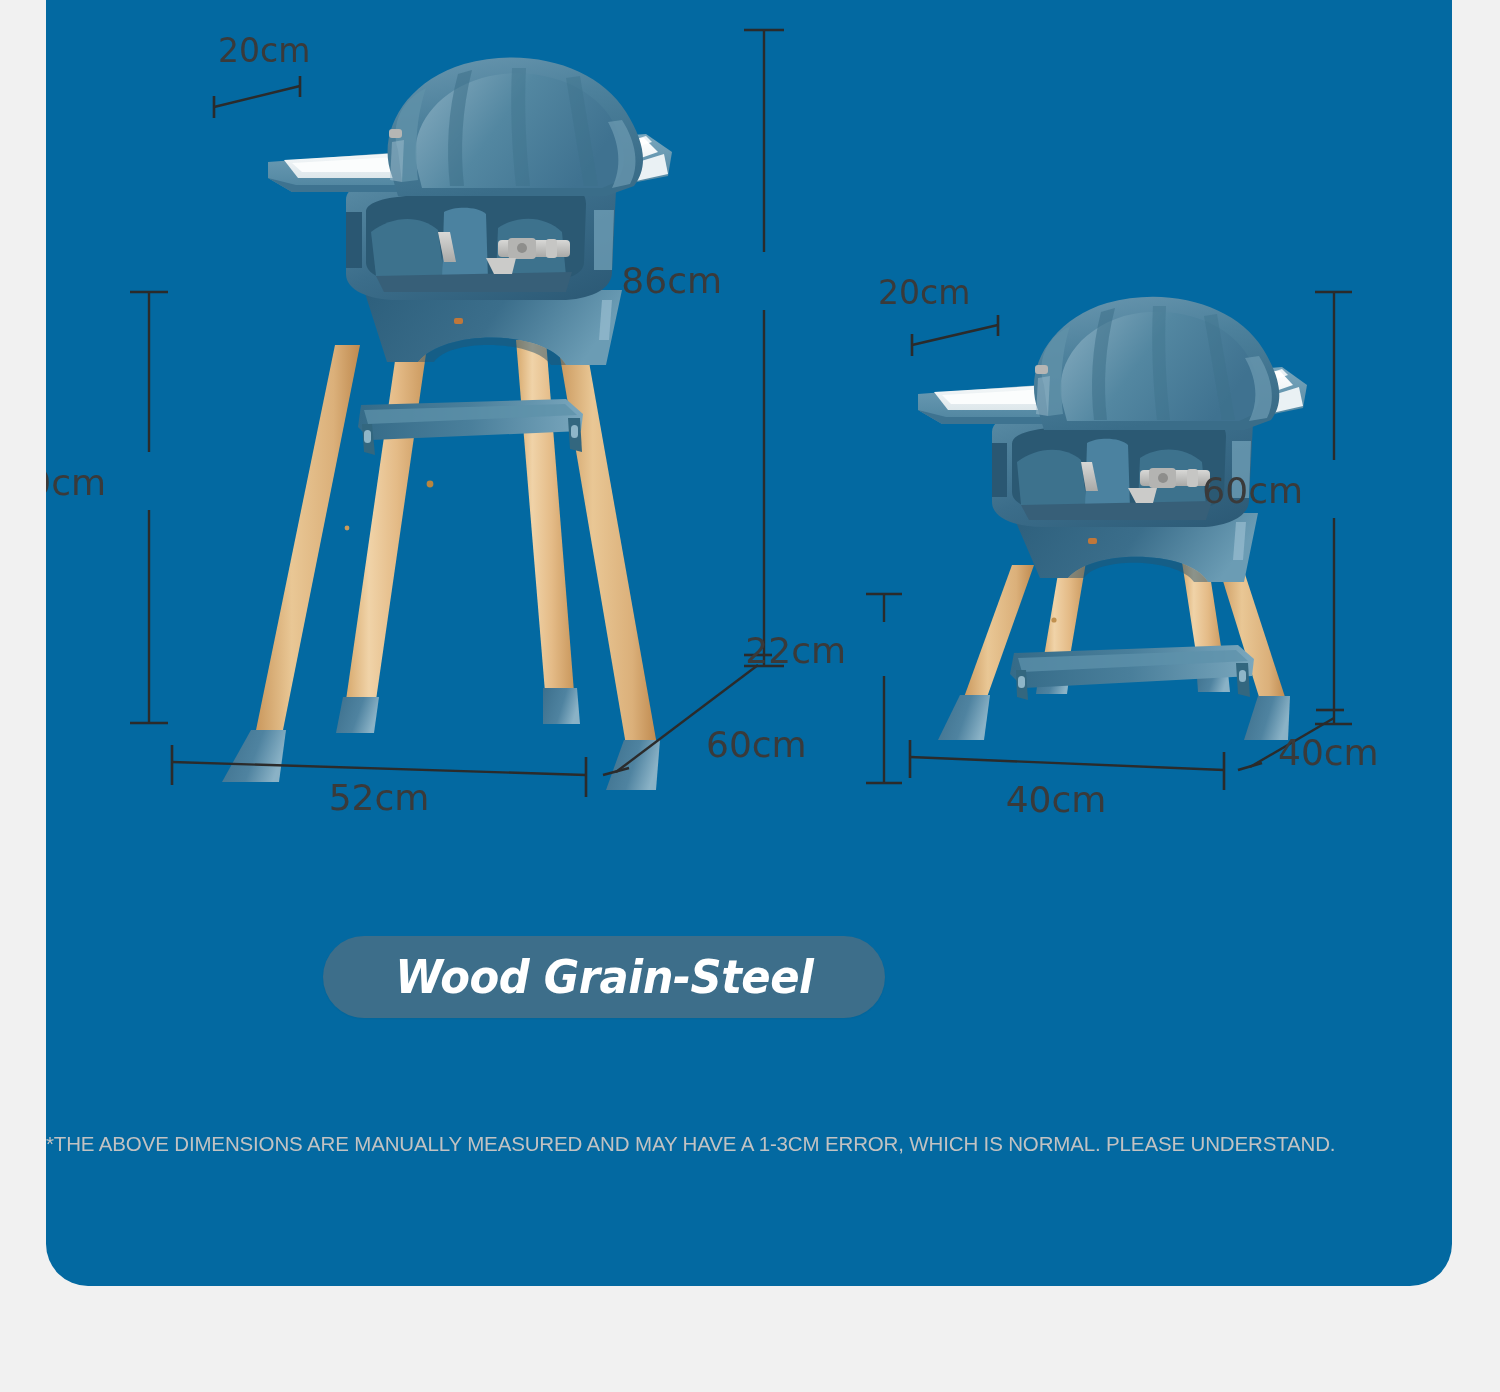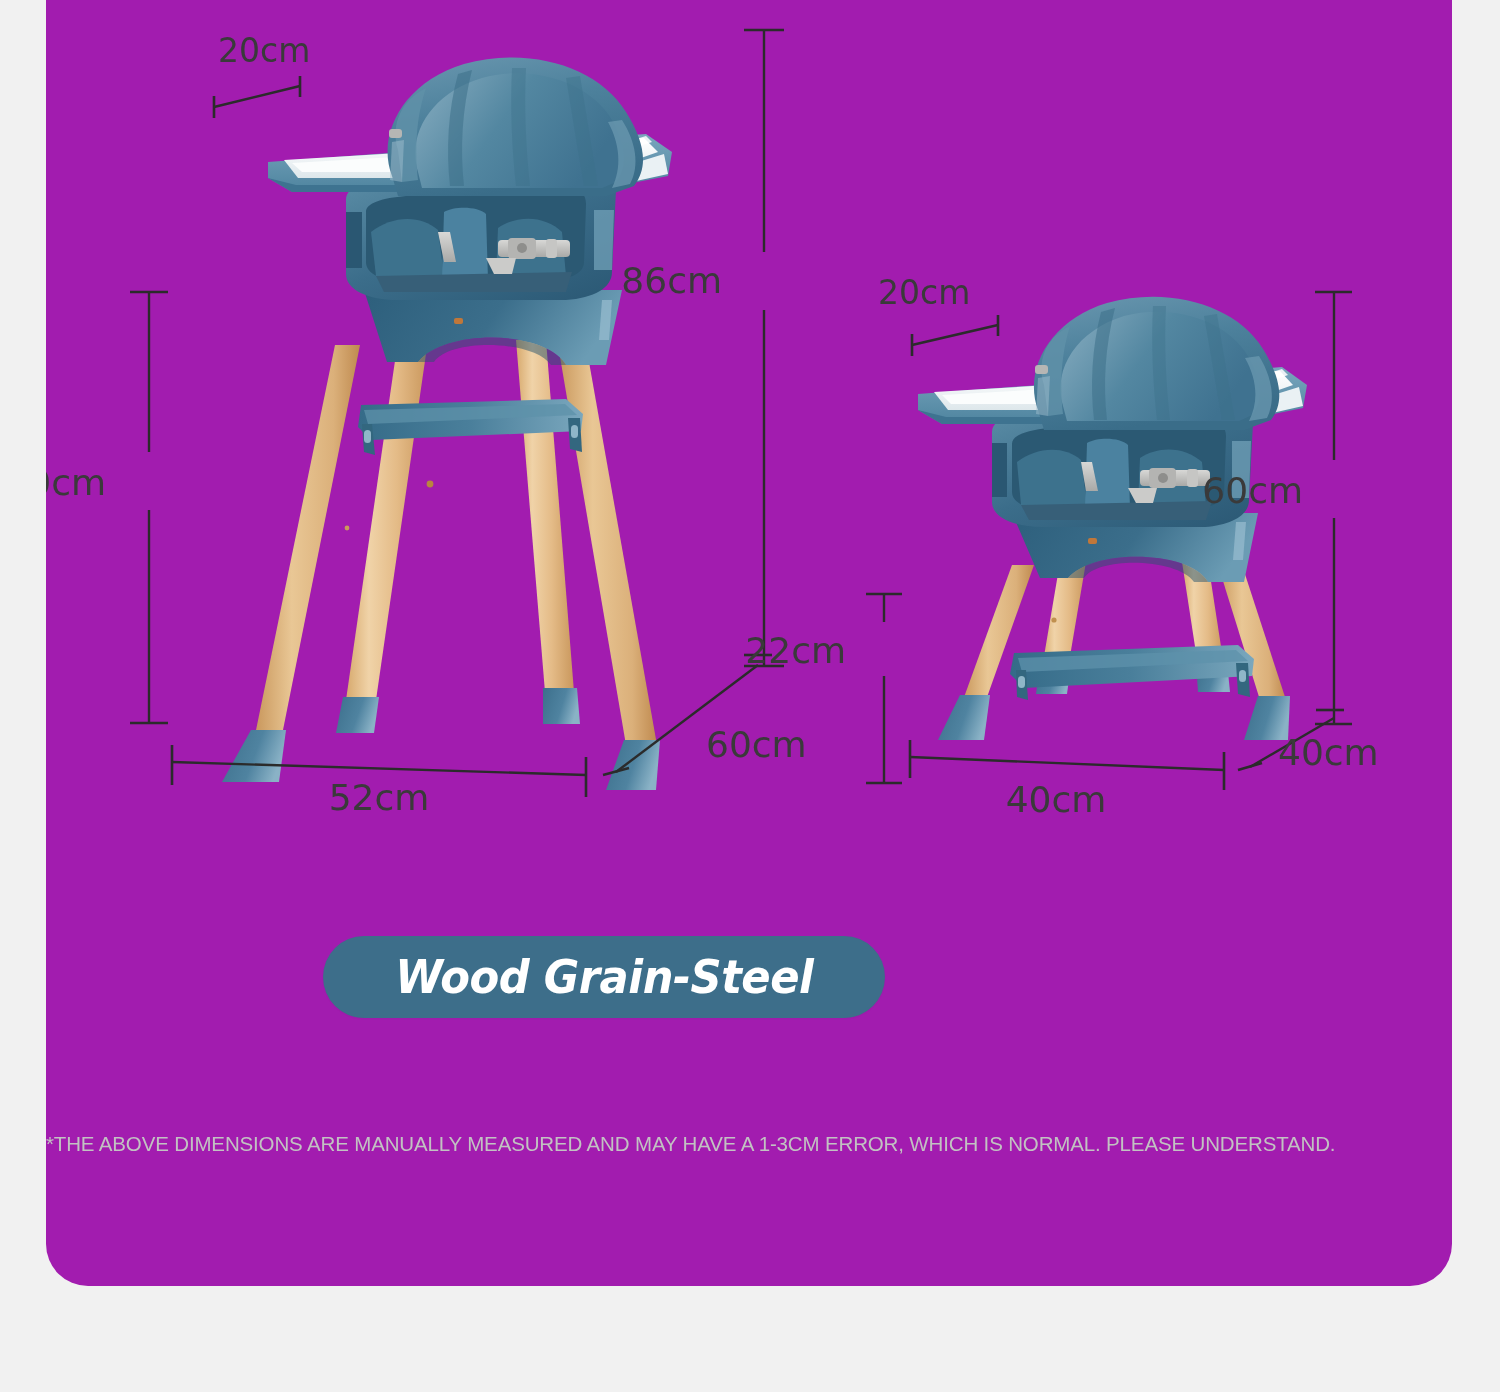--- a/index.html
+++ b/index.html
@@ -7,21 +7,21 @@
   body {
     background:#f1f1f1;
     font-family:"Liberation Sans", sans-serif;
     overflow:hidden;
   }
   #page { position:relative; width:1500px; height:1392px; }
 
   .card {
     position:absolute;
     left:46px; top:0; width:1406px; height:1286px;
-    background:#a21caf;
+    background:#0369a1;
     border-radius:0 0 42px 42px;
   }
 
   .stage { position:absolute; left:0; top:0; width:1406px; height:920px; }
   .stage svg { display:block; }
 
   
   .badge-wrap {
     position:absolute; left:0; top:936px; width:1116px;
     display:flex; justify-content:center;

